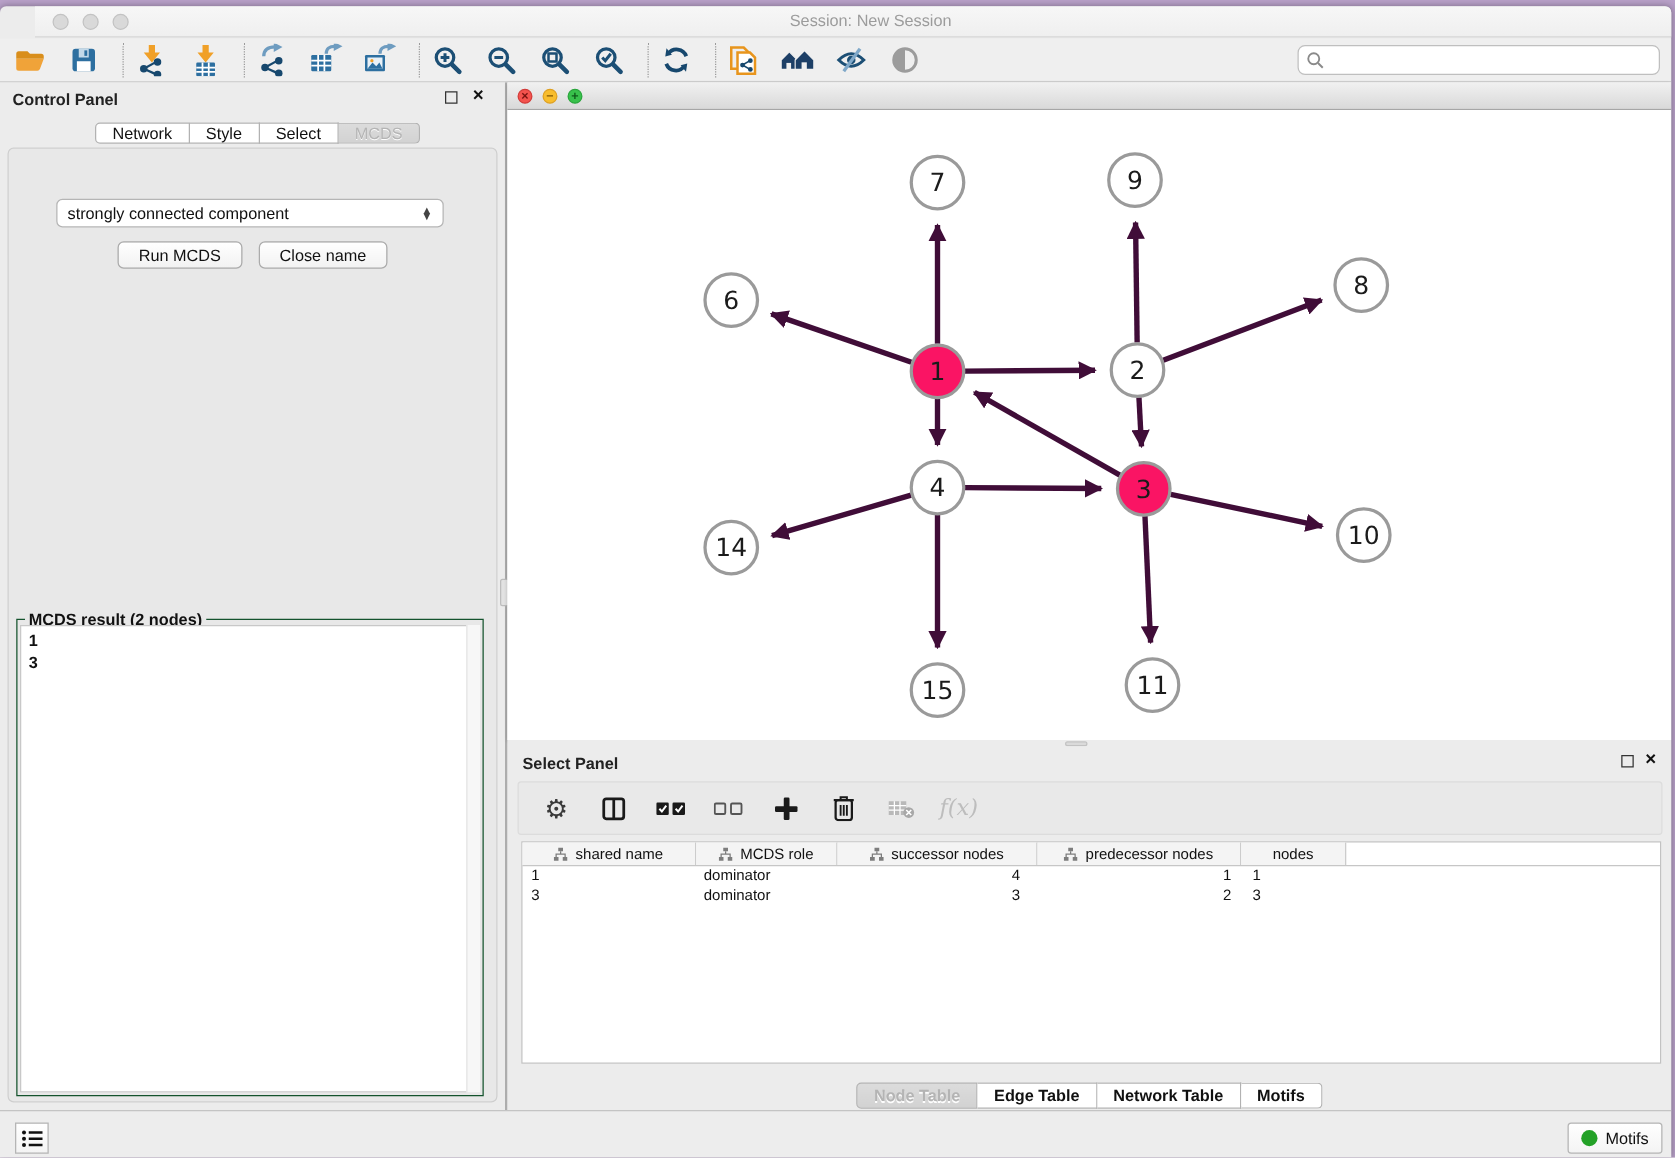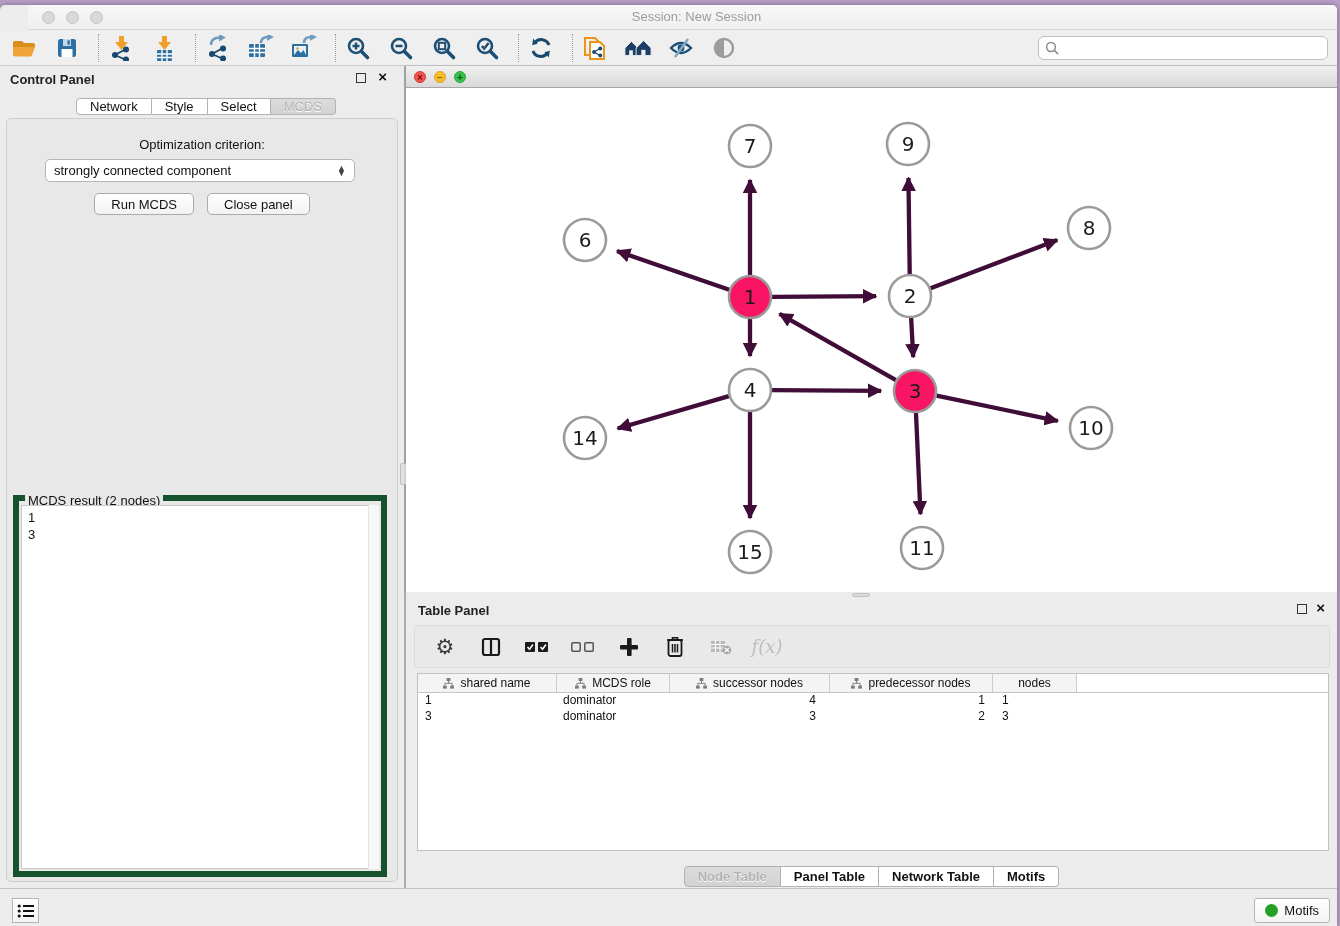--- a/index.html
+++ b/index.html
@@ -33,21 +33,21 @@
   .tab:first-child { border-left:1px solid #B2B2B2; border-radius:4px 0 0 4px; }
   .tab:last-child { border-radius:0 4px 4px 0; }
   .tab.active { background:linear-gradient(#DCDCDC,#D2D2D2); color:#B4B4B4; text-shadow:0 1px 0 rgba(255,255,255,.95); }
   .cp-content { position:absolute; left:6px; top:52px; width:392px; height:764px; background:#E8E8E8; border:1px solid #CFCFCF; border-radius:5px; }
   .opt-label { position:absolute; left:0; right:0; top:18px; text-align:center; font-size:13px; color:#111; }
   .dropdown { position:absolute; left:38px; top:40px; width:310px; height:23px; background:#fff; border:1px solid #B5B5B5; border-radius:5px; display:flex; align-items:center; padding:0 8px; font-size:13px; color:#111; }
   .dd-value { flex:1; }
   .dd-arrows { display:flex; flex-direction:column; align-items:center; line-height:5px; font-size:9px; color:#444; }
   .btn-row { position:absolute; left:0; right:0; top:74px; display:flex; justify-content:center; gap:13px; }
   .btn { height:22px; background:linear-gradient(#FFFFFF,#F2F2F2); border:1px solid #ABABAB; border-radius:5px; font-size:13px; color:#111; padding:0 16px; display:flex; align-items:center; }
-  .groupbox { position:absolute; left:6px; top:376px; width:374px; height:382px; border:6px solid #14532d; }
+  .groupbox { position:absolute; left:6px; top:376px; width:374px; height:382px; border:1px solid #14532d;font-weight:bold; }
   .gb-legend { position:absolute; left:6px; top:-8px; background:#E8E8E8; padding:0 3px; font-size:13px; color:#111; }
   .gb-textarea { position:absolute; left:2px; top:4px; right:2px; bottom:2px; background:#fff; border:1px solid #C8C8C8; font-size:13px; color:#111; padding:3px 6px; white-space:pre; line-height:17px; }
   .gb-scroll { position:absolute; right:2px; top:4px; bottom:2px; width:11px; background:#F7F7F7; border-left:1px solid #E3E3E3; }
 
   
   .v-split { position:absolute; left:404px; top:61px; width:2px; height:822px; background:#ADADAD; }
   .v-handle { position:absolute; left:400px; top:458px; width:9px; height:22px; background:#E2E2E2; border:1px solid #BDBDBD; border-radius:2px; }
   .h-split { position:absolute; left:406px; top:587px; width:931px; height:5px; background:#ECECEC; }
   .h-handle { position:absolute; left:852px; top:588px; width:18px; height:4px; background:#DADADA; border:1px solid #C2C2C2; border-radius:2px; }
 
@@ -266,31 +266,30 @@
       <span class="ph-float cp-float"></span>
       <span class="ph-close cp-close">×</span>
     </div>
     <div class="cp-tabs tabstrip" id="cp-tabs">
         <span class="tab">Network</span>
         <span class="tab">Style</span>
         <span class="tab">Select</span>
         <span class="tab active">MCDS</span>
       </div>
     <div class="cp-content">
-      <div class="opt-label">Optimization criterion:</div>
       <div class="dropdown">
         <span class="dd-value">strongly connected component</span>
         <span class="dd-arrows">
             <span>▲</span>
             <span>▼</span>
           </span>
       </div>
       <div class="btn-row">
         <span class="btn">Run MCDS</span>
-        <span class="btn">Close panel</span>
+        <span class="btn">Close name</span>
       </div>
       <div class="groupbox">
         <span class="gb-legend">MCDS result (2 nodes)</span>
         <div class="gb-textarea" id="mcds-result">1
 3</div>
         <div class="gb-scroll"></div>
       </div>
     </div>
   </div>
 
@@ -349,21 +348,21 @@
           <text x="344" y="464" text-anchor="middle" dominant-baseline="central" font-size="20" font-family="&quot;DejaVu Sans&quot;,sans-serif" fill="#1B1B1B">15</text>
         </svg>
     </div>
   </div>
 
   <div class="h-split"></div>
   <div class="h-handle"></div>
 
   <div class="table-panel">
     <div class="panel-head">
-      <span class="panel-title" style="left:12px">Table Panel</span>
+      <span class="panel-title" style="left:12px">Select Panel</span>
       <span class="ph-float tp-float"></span>
       <span class="ph-close tp-close">×</span>
     </div>
     <div class="tp-toolbar">
       <span class="tpi gear-glyph">⚙</span>
       <span class="tpi">
         <svg width="20" height="20" viewBox="0 0 20 20">
             <rect x="2" y="2" width="16" height="16" rx="2" fill="none" stroke="#1A1A1A" stroke-width="2.2"></rect>
             <line x1="10" y1="2" x2="10" y2="18" stroke="#1A1A1A" stroke-width="2.2"></line>
           </svg>
@@ -475,21 +474,21 @@
             <div class="td" style="width: 139px; text-align: left; padding: 0px 0px 0px 7px;">3</div>
             <div class="td" style="width: 113px; text-align: left; padding: 0px 0px 0px 6px;">dominator</div>
             <div class="td" style="width: 160px; text-align: right; padding: 0px 14px 0px 0px;">3</div>
             <div class="td" style="width: 163px; text-align: right; padding: 0px 8px 0px 0px;">2</div>
             <div class="td" style="width: 84px; text-align: left; padding: 0px 0px 0px 9px;">3</div>
           </div>
         </div>
     </div>
     <div class="tp-tabs tabstrip" id="tp-tabs">
         <span class="tab active">Node Table</span>
-        <span class="tab">Panel Table</span>
+        <span class="tab">Edge Table</span>
         <span class="tab">Network Table</span>
         <span class="tab">Motifs</span>
       </div>
   </div>
 
   <div class="statusbar">
     <span class="sb-btn sb-list">
       <svg width="18" height="16" viewBox="0 0 18 16">
           <g stroke="#111" stroke-width="2">
             <line x1="6" y1="3" x2="17" y2="3"></line>

